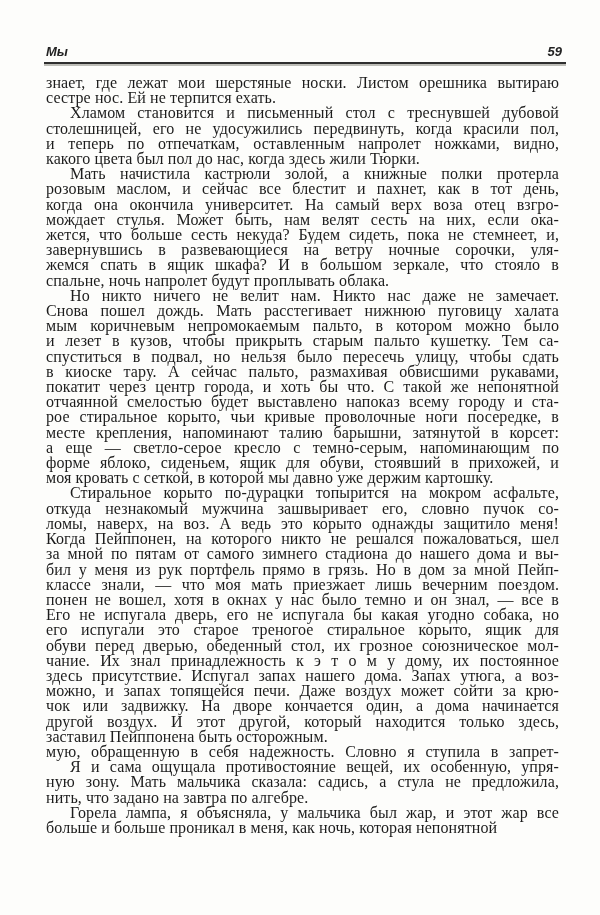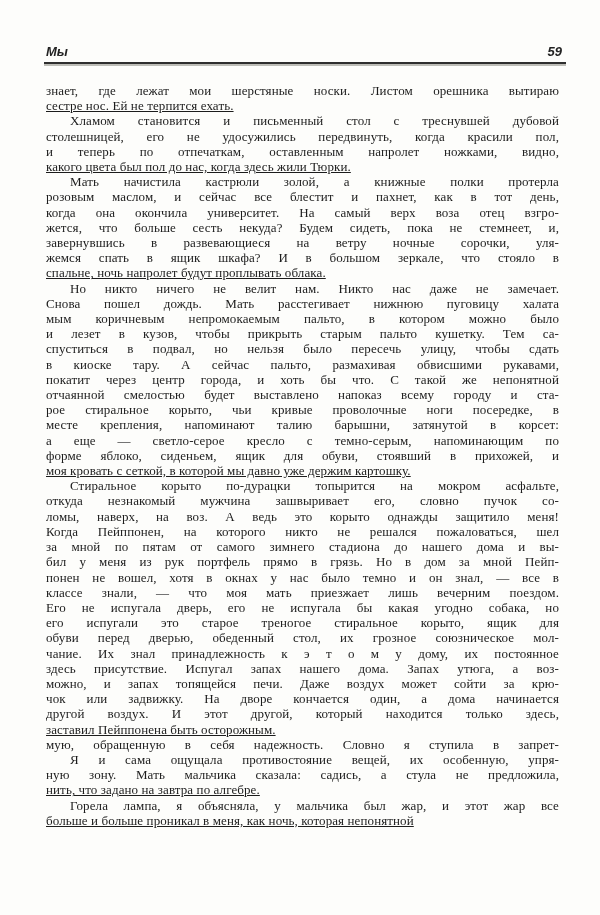--- a/index.html
+++ b/index.html
@@ -35,33 +35,32 @@
     left: 44px;
     right: 34px;
     top: 62px;
     height: 2px;
     background: #2e2e2e;
     box-shadow: 0 2px 0 rgba(110, 110, 100, 0.45);
   }
   .text-block {
     position: absolute;
     left: 46px;
-    top: 83px;
+    top: 75px;
     width: 513px;
-    font-size: 13px;
+    font-size: 16px;
     line-height: 15.2px;
     letter-spacing: 0.1px;
   }
   .line {
     text-align: justify;
     text-align-last: justify;
   }
   .line.para-end {
     text-align-last: left;
-    text-decoration: underline;
   }
   .line.indent {
     text-indent: 24px;
   }
 </style>
 </head>
 <body>
 
 <div class="page">
   <div class="header">
@@ -72,20 +71,21 @@
   <div class="text-block">
       <div class="line">знает, где лежат мои шерстяные носки. Листом орешника вытираю</div>
       <div class="line para-end">сестре нос. Ей не терпится ехать.</div>
       <div class="line indent">Хламом становится и письменный стол с треснувшей дубовой</div>
       <div class="line">столешницей, его не удосужились передвинуть, когда красили пол,</div>
       <div class="line">и теперь по отпечаткам, оставленным напролет ножками, видно,</div>
       <div class="line para-end">какого цвета был пол до нас, когда здесь жили Тюрки.</div>
       <div class="line indent">Мать начистила кастрюли золой, а книжные полки протерла</div>
       <div class="line">розовым маслом, и сейчас все блестит и пахнет, как в тот день,</div>
       <div class="line">когда она окончила университет. На самый верх воза отец взгро-</div>
+      <div class="line">мождает стулья. Может быть, нам велят сесть на них, если ока-</div>
       <div class="line">жется, что больше сесть некуда? Будем сидеть, пока не стемнеет, и,</div>
       <div class="line">завернувшись в развевающиеся на ветру ночные сорочки, уля-</div>
       <div class="line">жемся спать в ящик шкафа? И в большом зеркале, что стояло в</div>
       <div class="line para-end">спальне, ночь напролет будут проплывать облака.</div>
       <div class="line indent">Но никто ничего не велит нам. Никто нас даже не замечает.</div>
       <div class="line">Снова пошел дождь. Мать расстегивает нижнюю пуговицу халата</div>
       <div class="line">мым коричневым непромокаемым пальто, в котором можно было</div>
       <div class="line">и лезет в кузов, чтобы прикрыть старым пальто кушетку. Тем са-</div>
       <div class="line">спуститься в подвал, но нельзя было пересечь улицу, чтобы сдать</div>
       <div class="line">в киоске тару. А сейчас пальто, размахивая обвисшими рукавами,</div>
@@ -95,22 +95,22 @@
       <div class="line">месте крепления, напоминают талию барышни, затянутой в корсет:</div>
       <div class="line">а еще — светло-серое кресло с темно-серым, напоминающим по</div>
       <div class="line">форме яблоко, сиденьем, ящик для обуви, стоявший в прихожей, и</div>
       <div class="line para-end">моя кровать с сеткой, в которой мы давно уже держим картошку.</div>
       <div class="line indent">Стиральное корыто по-дурацки топырится на мокром асфальте,</div>
       <div class="line">откуда незнакомый мужчина зашвыривает его, словно пучок со-</div>
       <div class="line">ломы, наверх, на воз. А ведь это корыто однажды защитило меня!</div>
       <div class="line">Когда Пейппонен, на которого никто не решался пожаловаться, шел</div>
       <div class="line">за мной по пятам от самого зимнего стадиона до нашего дома и вы-</div>
       <div class="line">бил у меня из рук портфель прямо в грязь. Но в дом за мной Пейп-</div>
+      <div class="line">классе знали, — что моя мать приезжает лишь вечерним поездом.</div>
       <div class="line">понен не вошел, хотя в окнах у нас было темно и он знал, — все в</div>
-      <div class="line">классе знали, — что моя мать приезжает лишь вечерним поездом.</div>
       <div class="line">Его не испугала дверь, его не испугала бы какая угодно собака, но</div>
       <div class="line">его испугали это старое треногое стиральное корыто, ящик для</div>
       <div class="line">обуви перед дверью, обеденный стол, их грозное союзническое мол-</div>
       <div class="line">чание. Их знал принадлежность к э т о м у дому, их постоянное</div>
       <div class="line">здесь присутствие. Испугал запах нашего дома. Запах утюга, а воз-</div>
       <div class="line">можно, и запах топящейся печи. Даже воздух может сойти за крю-</div>
       <div class="line">чок или задвижку. На дворе кончается один, а дома начинается</div>
       <div class="line">другой воздух. И этот другой, который находится только здесь,</div>
       <div class="line para-end">заставил Пейппонена быть осторожным.</div>
       <div class="line">мую, обращенную в себя надежность. Словно я ступила в запрет-</div>

